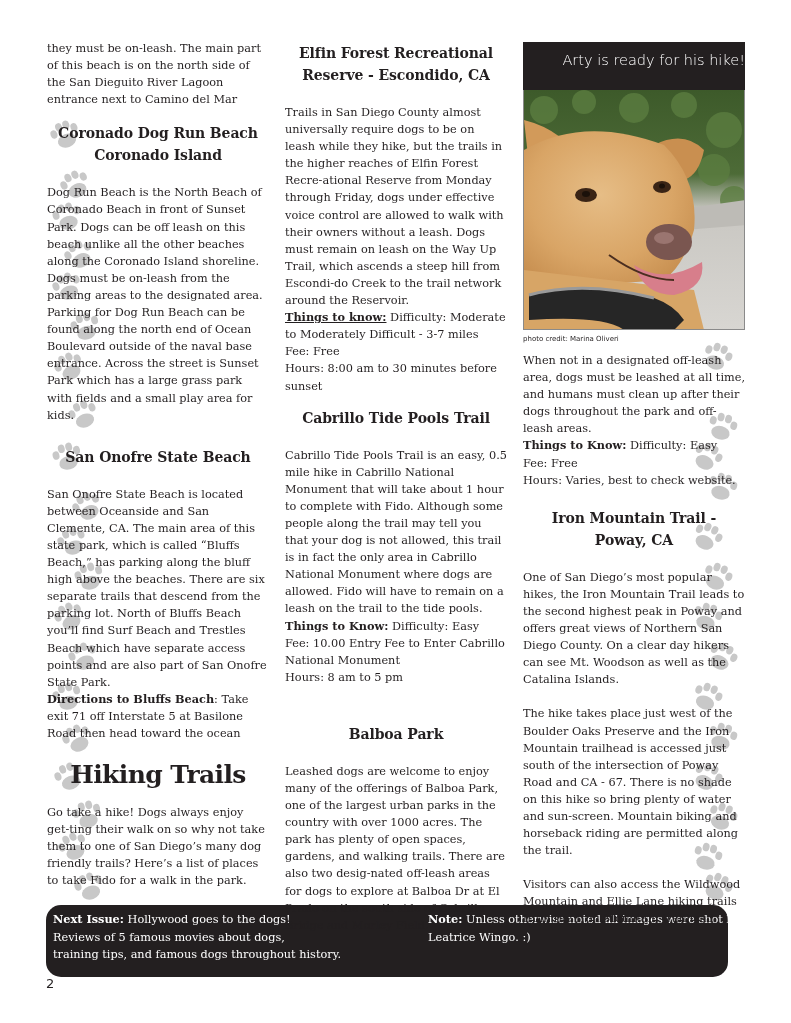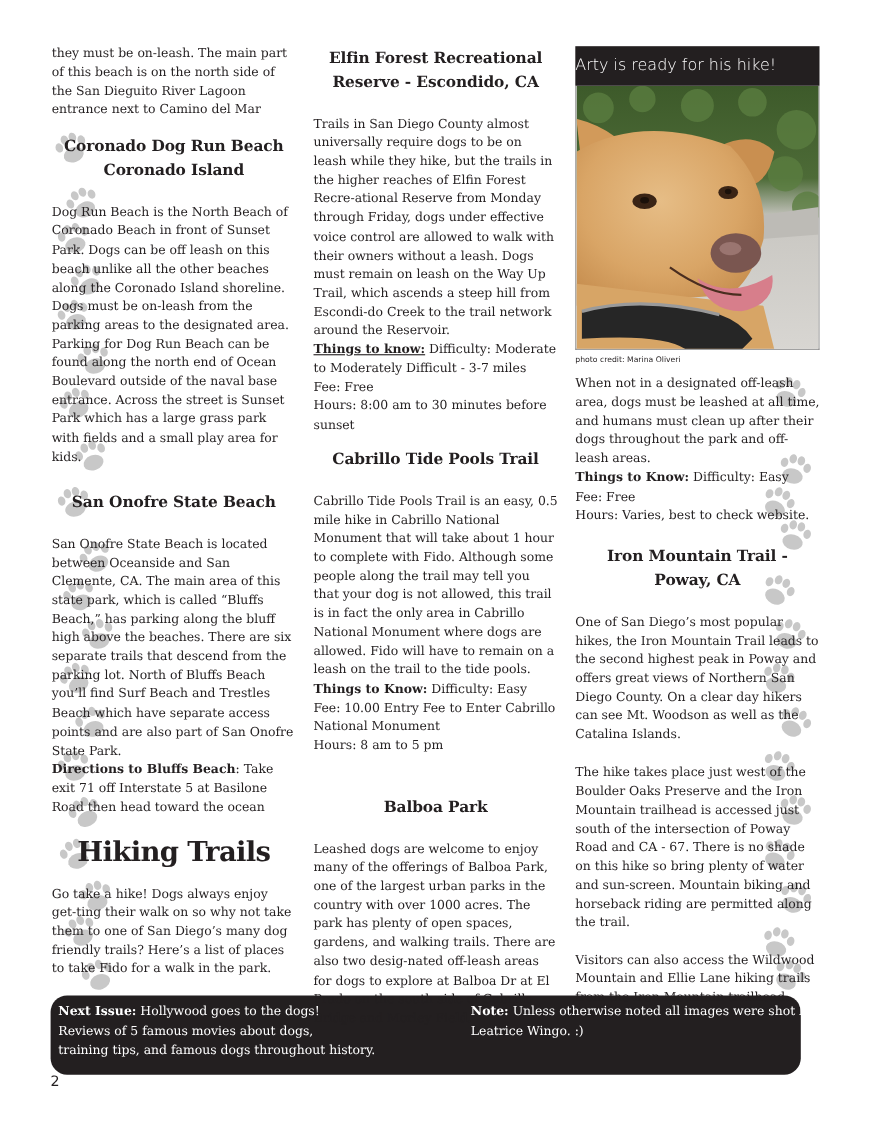--- a/index.html
+++ b/index.html
@@ -14,23 +14,23 @@
   p { margin: 0; position: relative; z-index: 2; }
   h2 { font-family: "DejaVu Serif", serif; font-weight: 900; font-size: 14px; line-height: 22px;
        margin: 14px 0 18px 0; position: relative; z-index: 2; letter-spacing: -0.1px; text-align: center; }
   h1.section { font-family: "DejaVu Serif", serif; font-weight: 900; font-size: 25px; line-height: 30px;
                margin: 18px 0 14px 0; letter-spacing: -0.6px; position: relative; z-index: 2; text-align: center; }
   .bl { font-weight: bold; }
   .gap { height: 17px; }
   .paw { position: absolute; width: 34px; height: 34px; z-index: 1; opacity: 1; }
   .paw svg { width: 100%; height: 100%; }
   .photo-box { position: relative; width: 222px; margin-top: 2px; }
-  .photo-caption-bar { background: #231f20; color: #ffffff; height: 36px;
+  .photo-caption-bar { background: #231f20; color: #ffffff; height: 48px;
                        font-family: "DejaVu Sans", "Liberation Sans", sans-serif; font-size: 14.5px;
-                       text-align: left; line-height: 36px; font-weight: 300; }
+                       text-align: right; line-height: 36px; font-weight: 300; }
   .photo { width: 222px; height: 240px; position: relative; overflow: hidden;
            border: 1px solid #8a8a8a; border-top: none; box-sizing: border-box; }
   .credit { font-family: "DejaVu Sans", "Liberation Sans", sans-serif; font-size: 7px; color: #231f20;
             margin: 4px 0 8px 0; line-height: 10px; }
   .footer { position: absolute; left: 46px; top: 905px; width: 682px; height: 72px;
             background: #231f20; color: #ffffff; font-size: 11.3px; line-height: 17.5px; border-radius: 15px; }
   .footer .left { position: absolute; left: 7px; top: 6px; width: 350px; }
   .footer .right { position: absolute; left: 382px; top: 6px; width: 320px; }
   .page-num { position: absolute; left: 46px; top: 976px; font-family: "DejaVu Sans", sans-serif;
               font-size: 13px; color: #231f20; }

